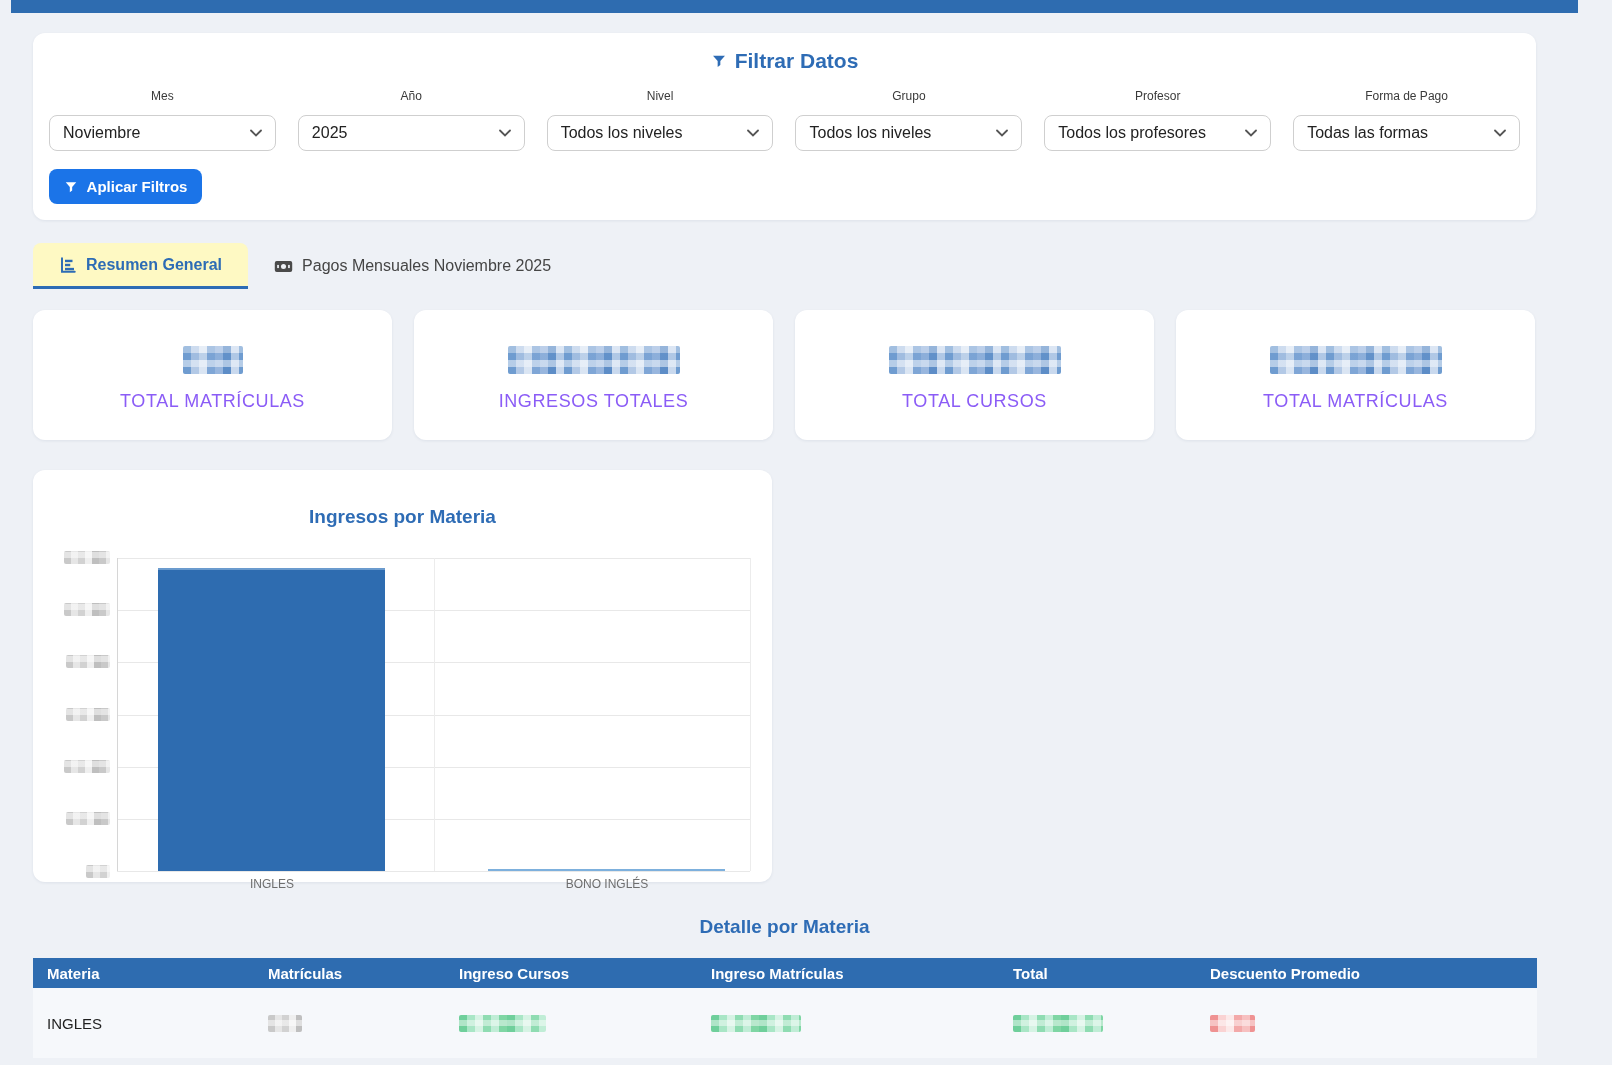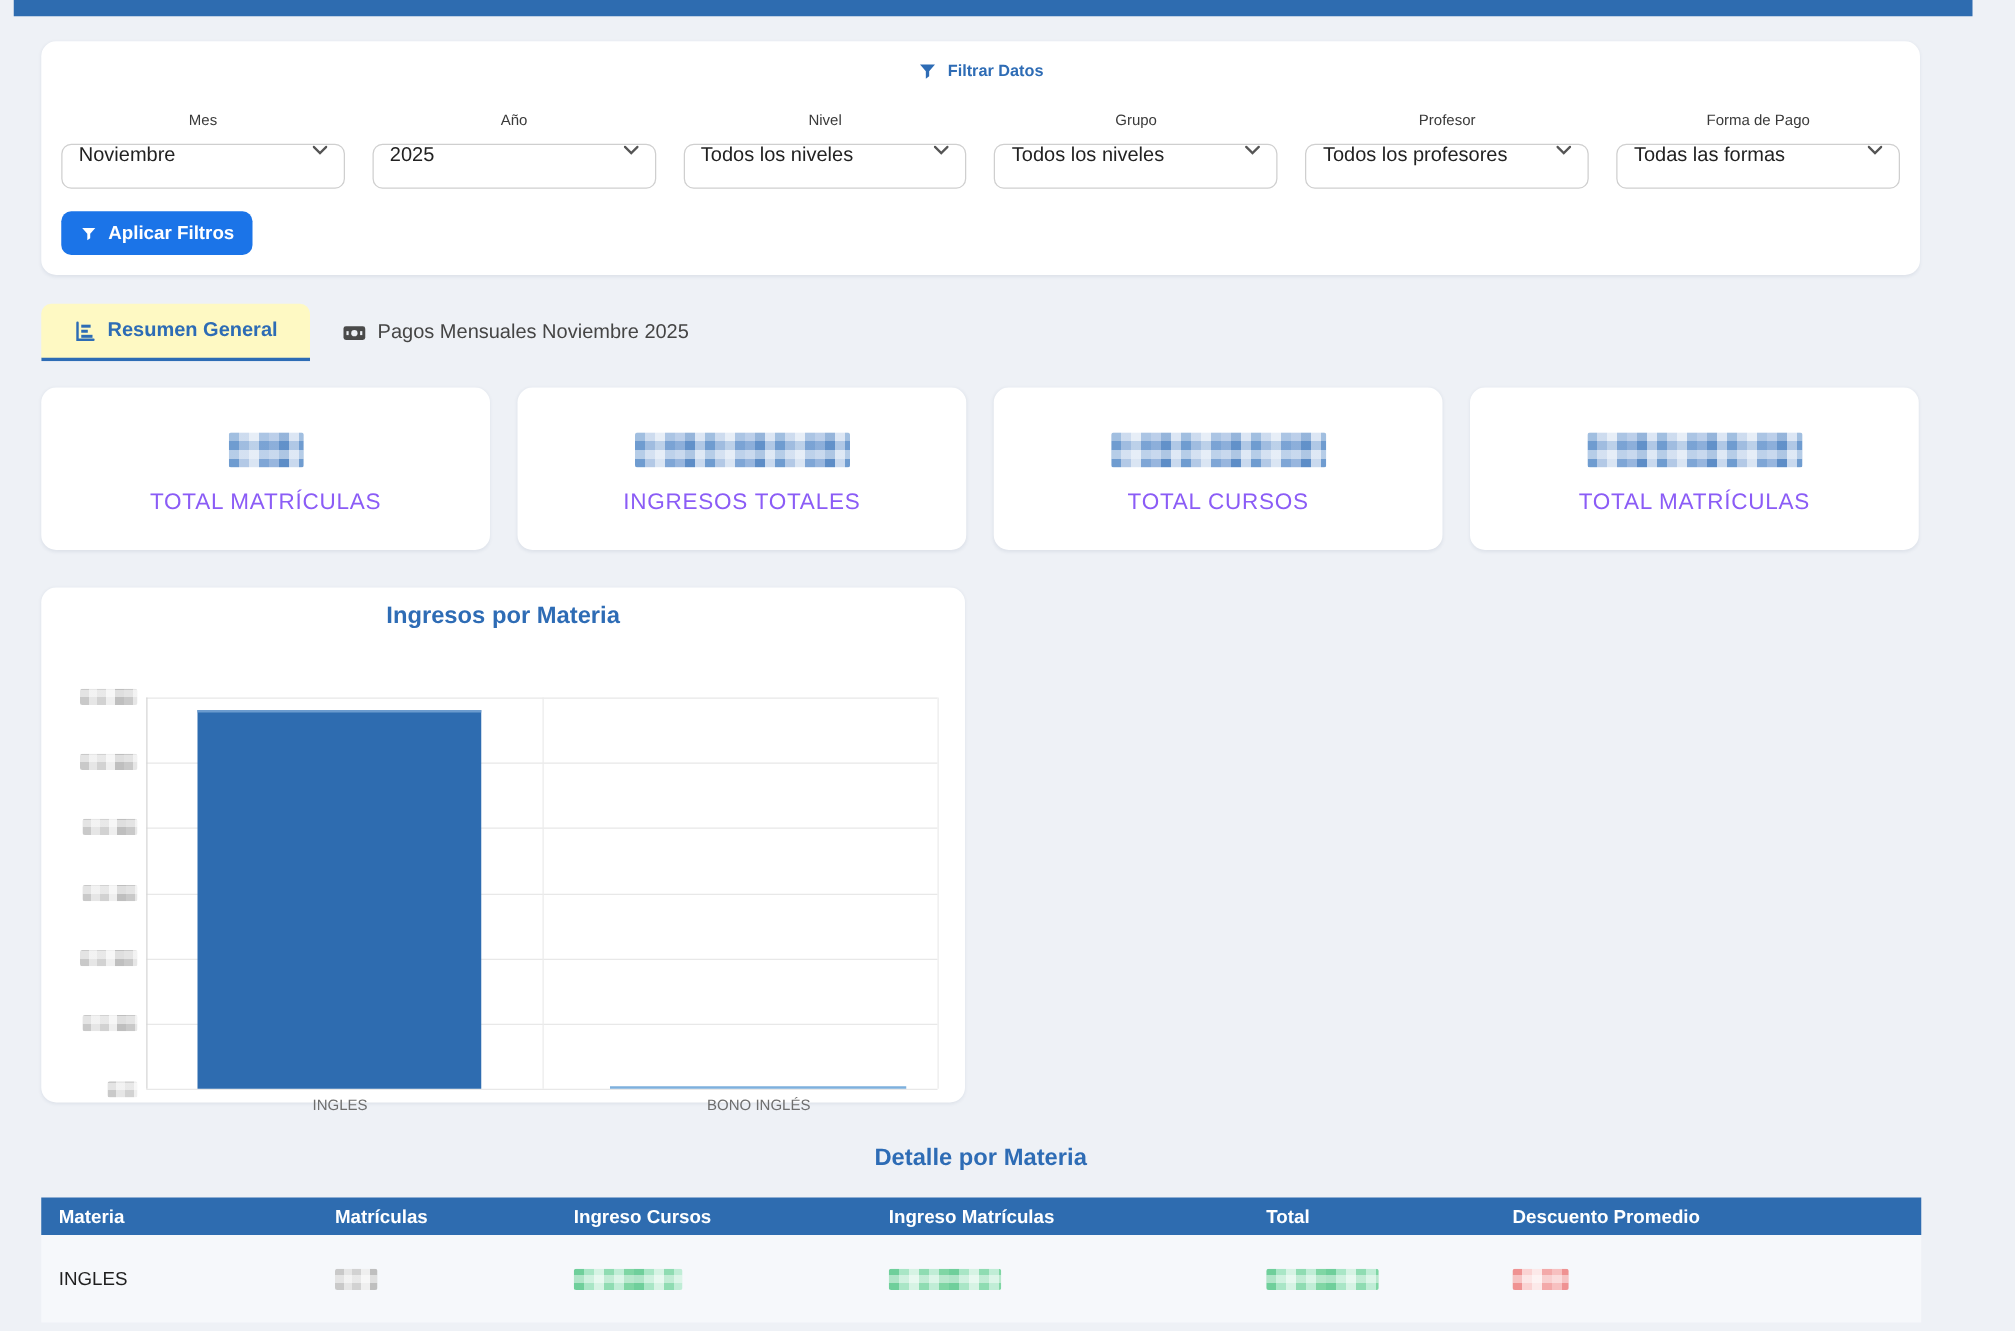--- a/index.html
+++ b/index.html
@@ -7,27 +7,27 @@
   body { font-family:"Liberation Sans", sans-serif; background:#eef1f6; position:relative; }
 
   .topbar { position:absolute; left:11px; top:0; width:1567px; height:13px; background:#2e6cb0; }
 
   .content { position:absolute; left:33px; top:33px; width:1503px; }
 
   .card { background:#ffffff; border-radius:12px; box-shadow:0 1px 3px rgba(30,50,90,.08); }
 
   
   .filter-card { height:187px; padding:16px 16px 0 16px; }
-  .filter-title { display:flex; justify-content:center; align-items:flex-start; gap:8px;
-                  color:#2e6cb5; font-weight:bold; font-size:13px; height:24px; }
+  .filter-title { display:flex; justify-content:center; align-items:center; gap:8px;
+                  color:#2e6cb5; font-weight:bold; font-size:21px; height:24px; }
   .filter-row { display:flex; gap:22px; margin-top:16px; }
   .filter-group { width:227px; display:flex; flex-direction:column; align-items:center; }
   .filter-label { font-size:12px; color:#3a3a3a; margin-bottom:12px; }
   .select { width:100%; height:36px; background:#fff; border:1px solid #cfcfcf; border-radius:8px;
-            display:flex; align-items:flex-start; justify-content:space-between; padding:0 13px;
+            display:flex; align-items:center; justify-content:space-between; padding:0 13px;
             font-size:16px; color:#222; cursor:pointer; }
   .btn-apply { margin-top:18px; width:153px; height:35px; border:none; border-radius:8px;
                background:#1b74e8; color:#fff; font-size:15px; font-weight:bold;
                display:flex; align-items:center; justify-content:center; gap:9px; cursor:pointer;
                font-family:"Liberation Sans", sans-serif; }
 
   
   .tabs { display:flex; margin-top:23px; height:46px; align-items:stretch; }
   .tab { display:flex; align-items:center; gap:9px; padding:0 26px; font-size:16px; cursor:pointer; }
   .tab.active { background:#fef9c3; color:#2d6cb5; font-weight:bold; border-radius:8px 8px 0 0;
@@ -55,21 +55,21 @@
       repeating-linear-gradient(90deg, #6fcf9b 0 8px, #a9e6c6 8px 16px, #d6f3e4 16px 24px, #8fdcb2 24px 32px, #c0edd6 32px 40px, #7fd6a4 40px 48px); }
   .mz-pink { background:
       repeating-linear-gradient(0deg, rgba(255,255,255,0) 0 6px, rgba(255,255,255,.45) 6px 12px),
       repeating-linear-gradient(90deg, #ef9292 0 8px, #fad3d3 8px 16px, #fce9e9 16px 24px, #f3a9a9 24px 32px, #f7c0c0 32px 40px); }
 
   
   .charts-row { display:flex; gap:23px; margin-top:30px; }
   .chart-card { height:412px; position:relative; overflow:visible; }
   .chart-card.left { width:739px; }
   .chart-card.right { width:740px; }
-  .chart-title { position:absolute; top:12px; left:0; right:0; text-align:center;
+  .chart-title { position:absolute; top:36px; left:0; right:0; text-align:center;
                  color:#2e6cb5; font-size:19px; font-weight:bold; }
 
   .gridline-h { position:absolute; height:1px; background:#e8e8e8; left:84px; width:633px; }
   .axis-y { position:absolute; left:84px; top:88px; width:1px; height:313px; background:#d6d6d6; }
   .gridline-v { position:absolute; top:88px; width:1px; height:313px; background:#ececec; }
   .ylab { position:absolute; height:13px; }
   .bar { position:absolute; bottom:11px; }
   .bar-big { border-top:2px solid #6b9bce; }
   .xlab { position:absolute; top:407px; font-size:12px; color:#6e6e6e; width:160px; text-align:center; z-index:2; }
 

